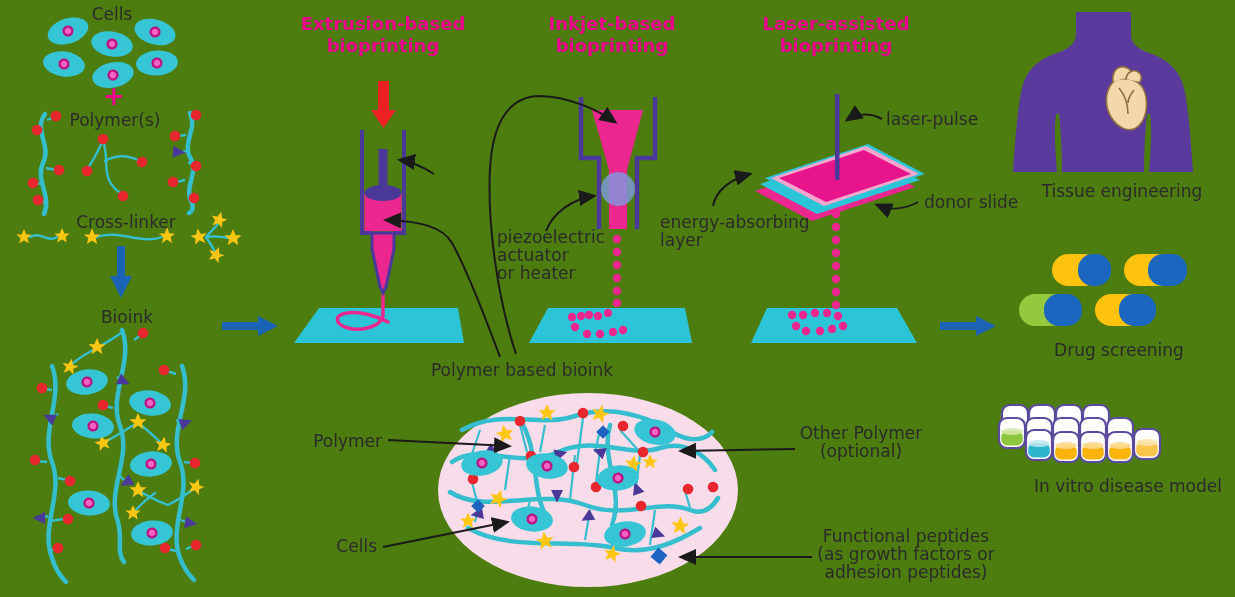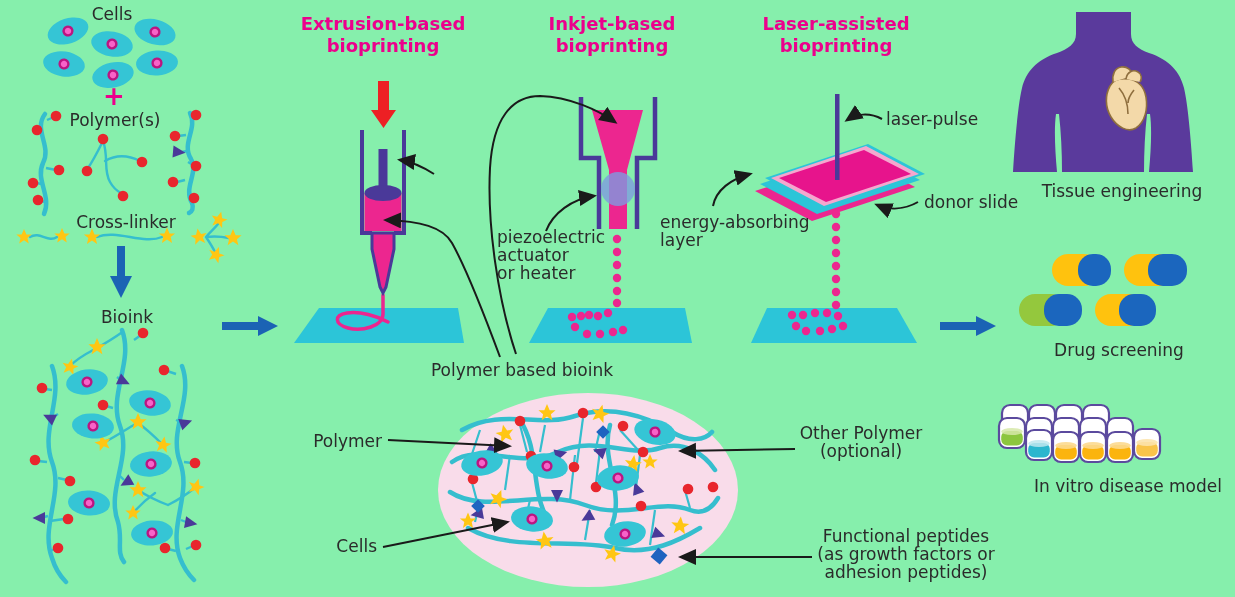--- a/index.html
+++ b/index.html
@@ -1,16 +1,16 @@
 <!DOCTYPE html>
 <html><head>
 <meta charset="utf-8">
 <style>
   html,body{margin:0;padding:0;background:#ffffff;}
-  .stage{position:relative;width:1235px;height:597px;background:#86efac;overflow:hidden;}
+  .stage{position:relative;width:1235px;height:597px;background:#4d7c0f;overflow:hidden;}
   svg{display:block;}
   .hd{font:bold 18px "DejaVu Sans", sans-serif;fill:#EC008C;text-anchor:middle;}
   .lbl{font:17px "DejaVu Sans", sans-serif;fill:#2B2B2B;}
   .mid{text-anchor:middle;}
   .end{text-anchor:end;}
   .plus{font:bold 26px "DejaVu Sans", sans-serif;fill:#EC008C;text-anchor:middle;}
   .leader{stroke:#1a1a1a;stroke-width:2;fill:none;}
   .strand{stroke:#35BECE;stroke-width:4.5;fill:none;stroke-linecap:round;}
   .strandT{stroke:#35BECE;stroke-width:2.4;fill:none;stroke-linecap:round;}
   .cupb{fill:#fff;stroke:#5B4A9E;stroke-width:2.2;}

